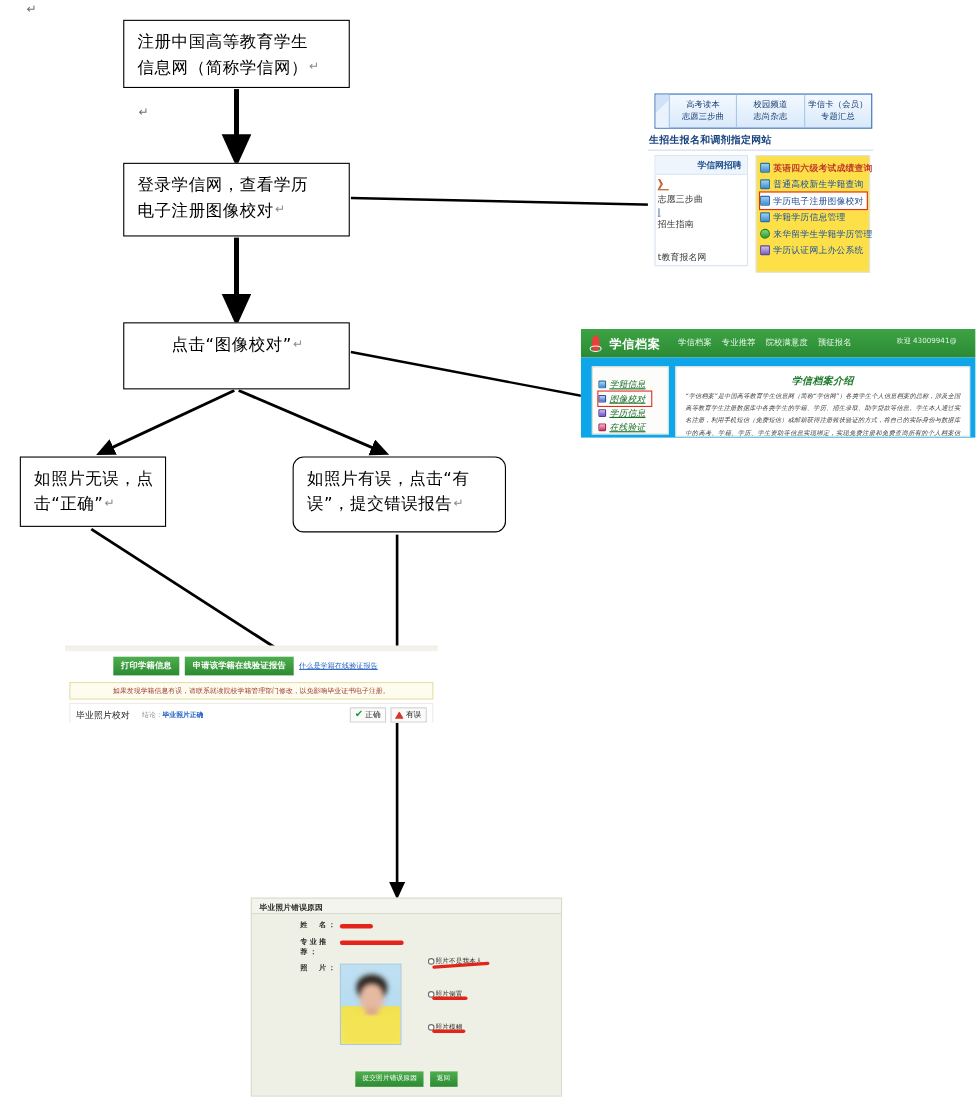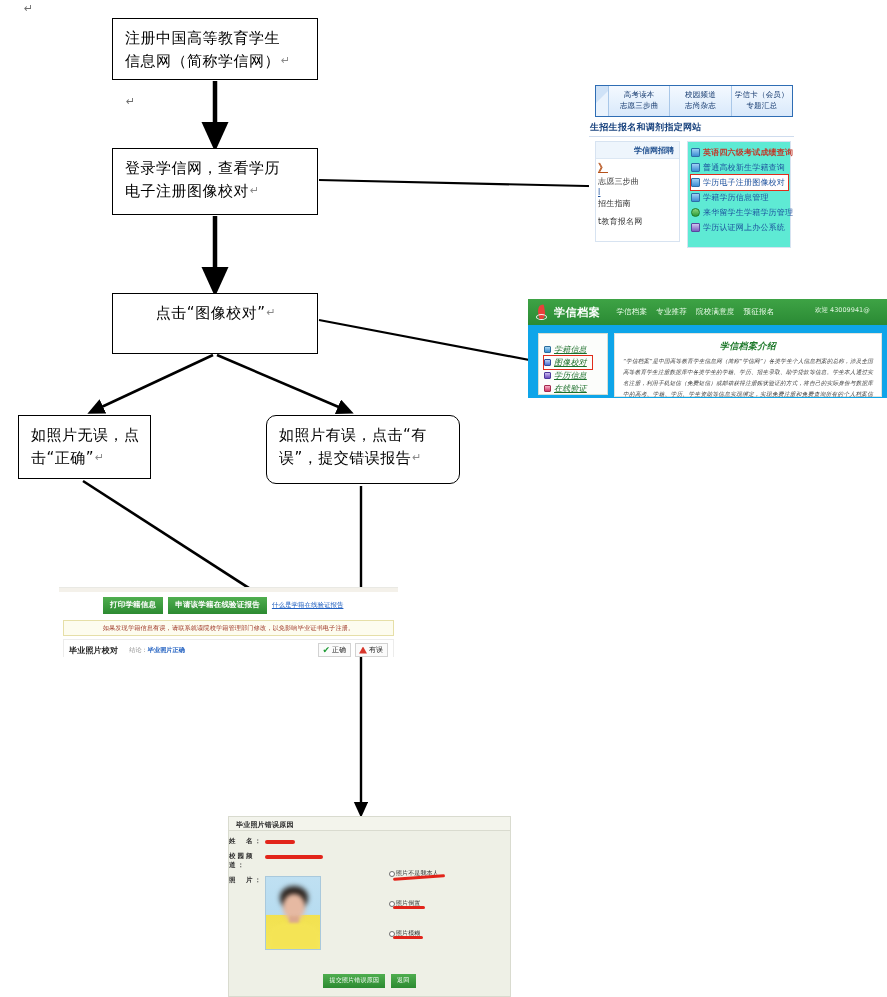--- a/index.html
+++ b/index.html
@@ -102,21 +102,21 @@
     color: #b5521b; font-size: 10px; font-weight: bold;
     padding: 2px 0 0 2px; text-decoration: underline;
   }
   #shot1 .leftcol .li {
     font-size: 8px; color: #333; padding: 1px 0 0 2px;
     letter-spacing: .2px; white-space: nowrap; overflow: hidden;
   }
   #shot1 .leftcol .li.link { color: #1a4f9c; text-decoration: underline; }
   #shot1 .rightcol {
     position: absolute; left: 98px; top: 57px; width: 104px; height: 107px;
-    border: 1px solid #d7e3f1; background: #5eead4;
+    border: 1px solid #d7e3f1; background: #fde047;
     padding: 3px 2px 0 3px;
   }
   #shot1 .svcrow {
     display: flex; align-items: center;
     gap: 3px; height: 15px;
   }
   #shot1 .svcico {
     width: 9px; height: 9px; flex: 0 0 9px;
     border-radius: 1px;
     background: linear-gradient(#9fd0f5,#3d8fd4);
@@ -241,21 +241,21 @@
     border: 1px solid #e6dfa8; background: #fdfcef;
     display: flex; align-items: center; justify-content: center;
     color: #a03b2a; font-size: 6.2px; letter-spacing: .1px;
   }
   #shot3 .proofrow {
     margin: 3px 4px 0 4px; height: 22px;
     border: 1px solid #ececeb; background: #fff;
     display: flex; align-items: center; padding: 0 5px;
   }
   #shot3 .pf-title {
-    font-size: 8px; color: #222; font-weight: bold; letter-spacing: .2px;
+    font-size: 8px; color: #222; font-weight: normal; letter-spacing: .2px;
   }
   #shot3 .pf-concl {
     font-size: 6.2px; color: #8d8d8d; margin-left: 11px;
   }
   #shot3 .pf-concl b { color: #1f5fc0; }
   #shot3 .pf-actions {
     margin-left: auto; display: flex; gap: 4px;
   }
   #shot3 .actbtn {
     border: 1px solid #d2d2d2; background: #fbfbfb;
@@ -279,21 +279,21 @@
     border: 1px solid #d9dbcf;
   }
   #shot4 .hdr {
     height: 14px; background: #f3f4ec;
     border-bottom: 1px solid #d9dbcf;
     color: #2c2c2c; font-size: 7px; font-weight: bold;
     padding: 3px 0 2px 7px; letter-spacing: .2px;
   }
   #shot4 .frow {
     display: flex; align-items: flex-start;
-    margin-top: 6px; 
+    margin-top: 6px; padding-left: 44px;
   }
   #shot4 .flabel {
     width: 36px; font-size: 6.5px; color: #2c2c2c; font-weight: bold;
     text-align: left; letter-spacing: 2px;
   }
   #shot4 .redact {
     height: 4px; background: #e2241a; border-radius: 2px; margin-top: 3px;
   }
   #shot4 .photo {
     width: 56px; height: 74px;
@@ -431,21 +431,21 @@
       </div>
     </div>
     <div class="sitebanner">生招生报名和调剂指定网站</div>
 
     <div class="leftcol">
       <div class="jobs">学信网招聘</div>
       <div class="more">》</div>
       <div class="li">志愿三步曲</div>
       <div class="li link">l</div>
       <div class="li">招生指南</div>
-      <div class="li" style="margin-top:6px;">t教育报名网</div>
+      <div class="li" style="margin-top:18px;">t教育报名网</div>
     </div>
 
     <div class="rightcol">
       <div class="svcrow first">
         <span class="svcico"></span>
         <span class="svctext">英语四六级考试成绩查询</span>
       </div>
       <div class="svcrow">
         <span class="svcico"></span>
         <span class="svctext">普通高校新生学籍查询</span>
@@ -541,21 +541,21 @@
 
   <div id="shot4">
     <div class="hdr">毕业照片错误原因</div>
 
     <div class="frow">
       <span class="flabel">姓　名：</span>
       <span class="redact" style="width:30px;"></span>
     </div>
 
     <div class="frow">
-      <span class="flabel">校园频道：</span>
+      <span class="flabel">专业推荐：</span>
       <span class="redact" style="width:58px;"></span>
     </div>
 
     <div class="frow">
       <span class="flabel">照　片：</span>
       <span class="photo">
         <span class="hair"></span>
           <span class="face"></span>
         <span class="neck"></span>
           <span class="shirt"></span>

